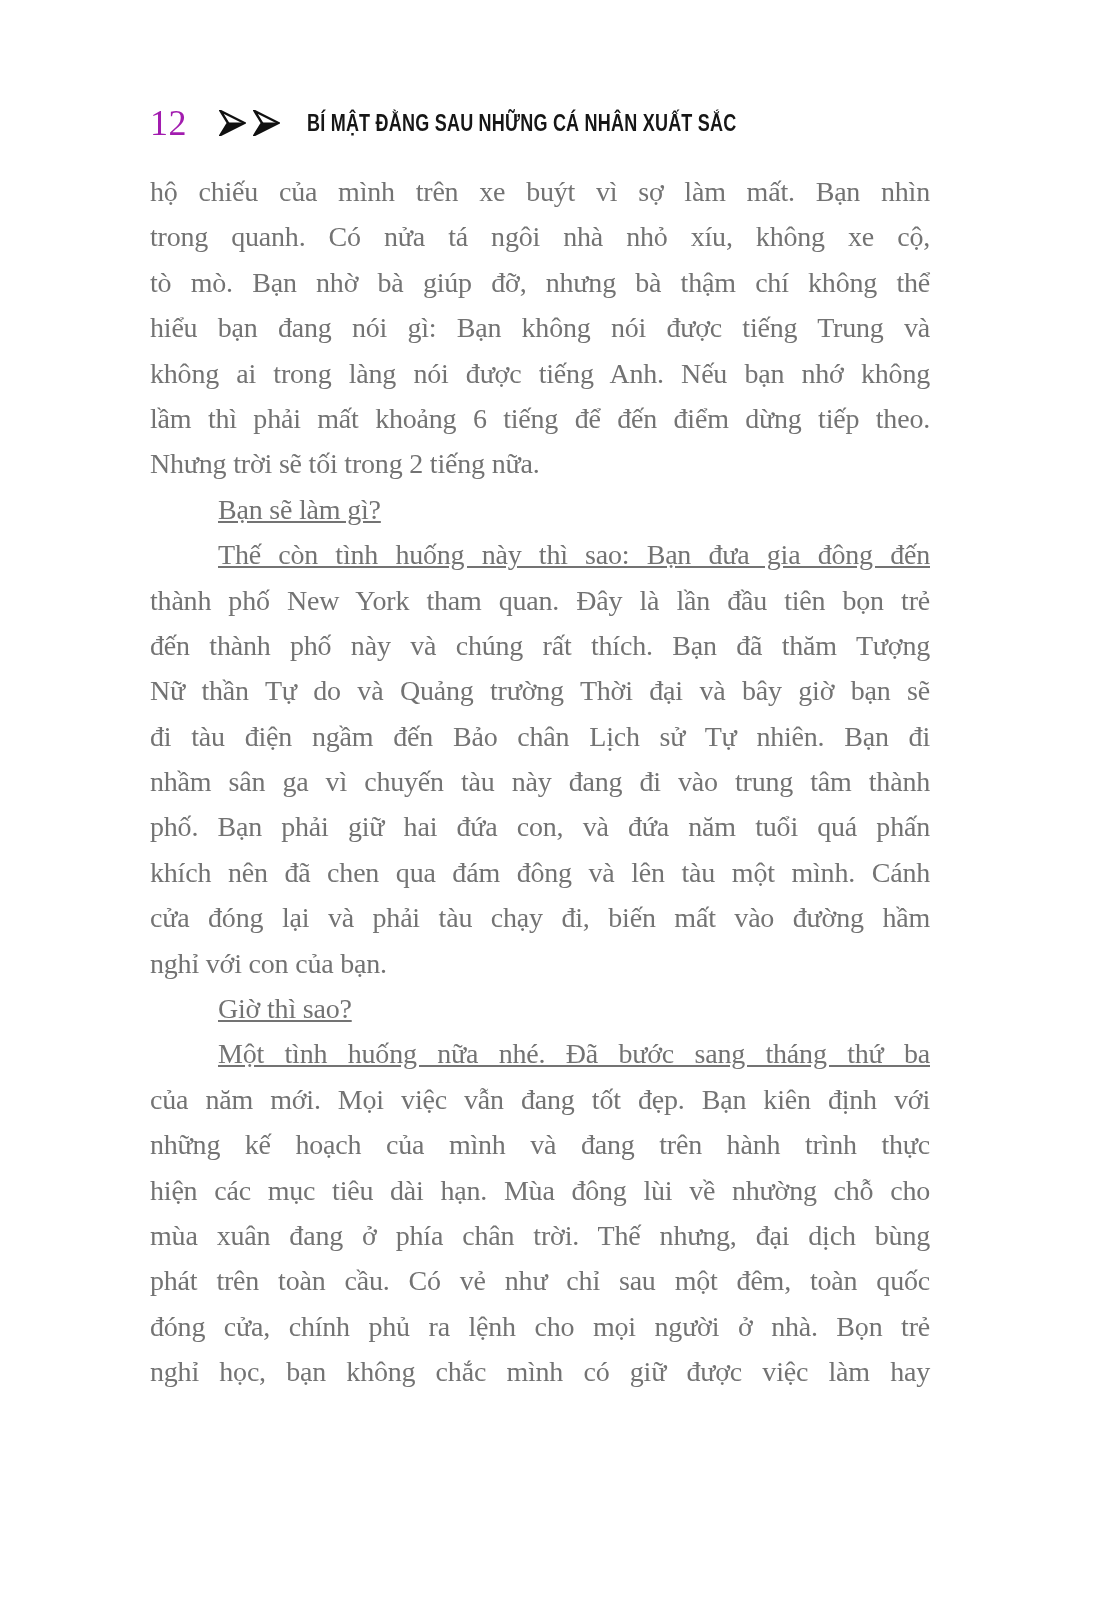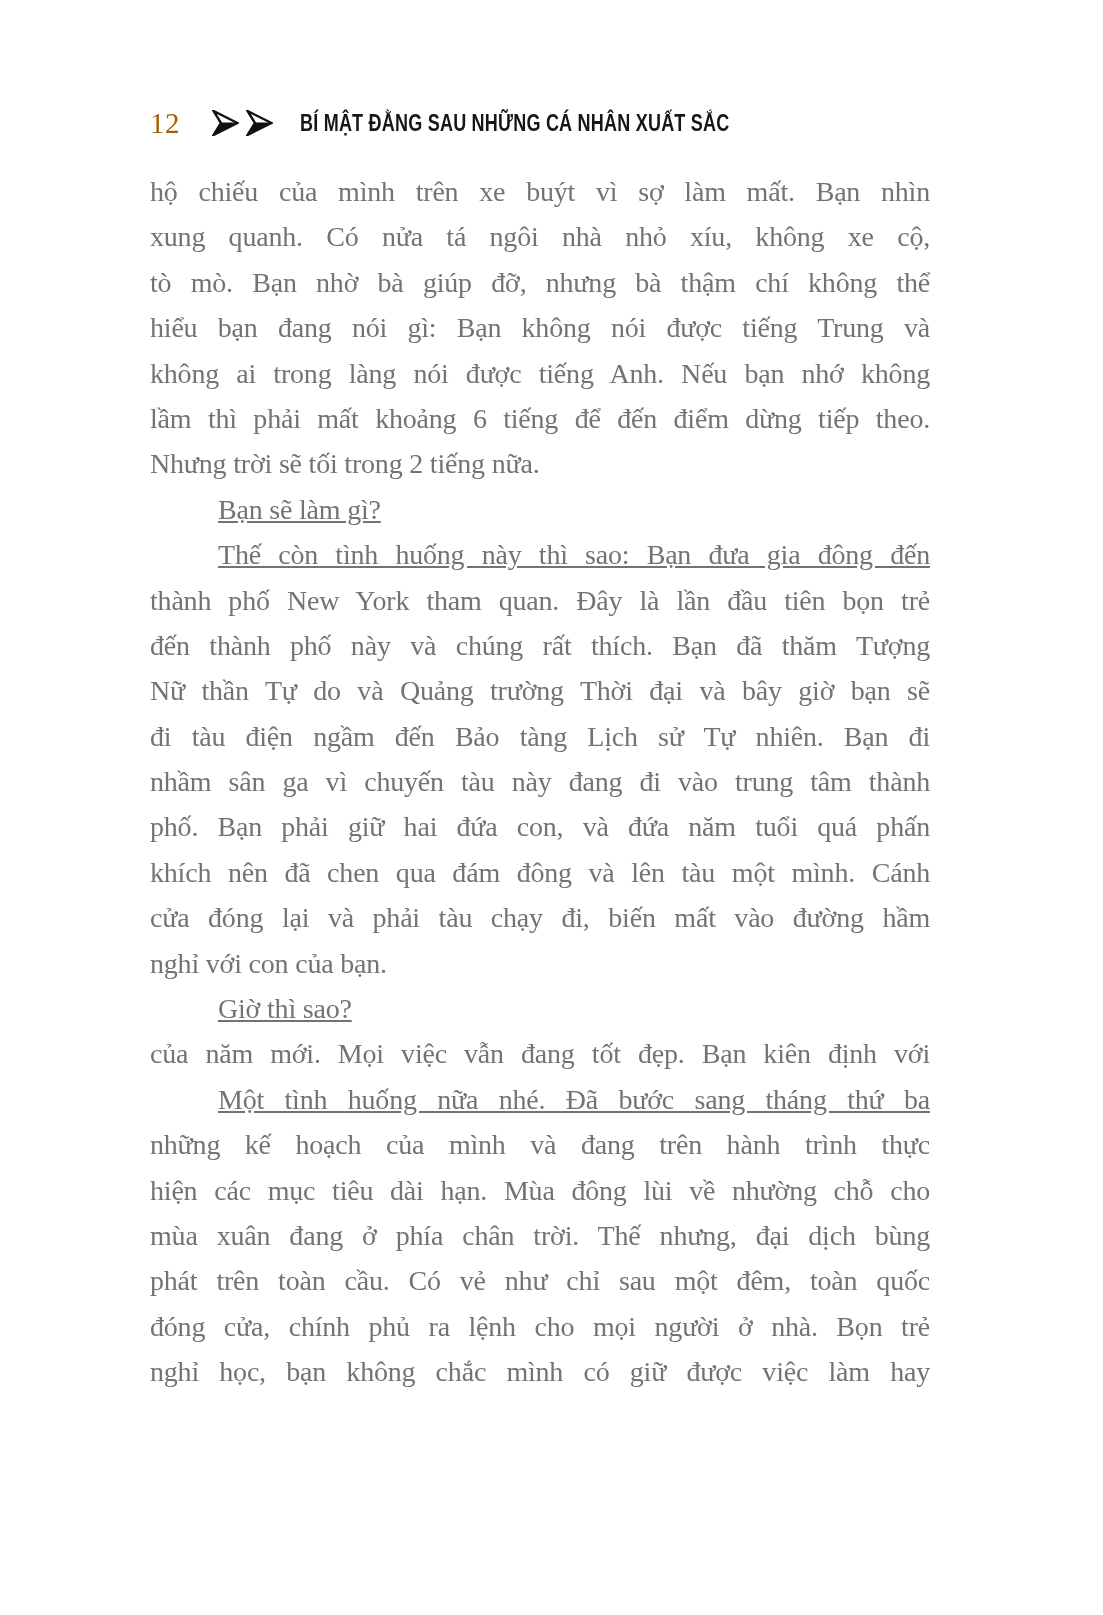--- a/index.html
+++ b/index.html
@@ -20,23 +20,23 @@
     position: absolute;
     top: 103px;
     left: 150px;
     width: 800px;
     height: 40px;
     display: flex;
     align-items: center;
   }
   .page-number {
     font-family: "Liberation Serif", serif;
-    font-size: 29px;
+    font-size: 36px;
     line-height: 1;
-    color: #a16207;
+    color: #a21caf;
     letter-spacing: 0.5px;
   }
   .header-arrows {
     display: flex;
     gap: 7px;
     margin-left: 32px;
     margin-right: 27px;
     align-items: center;
   }
   .header-arrows svg { display: block; }
@@ -92,40 +92,40 @@
         <path d="M1.5 1 L25.5 13 L1.5 25 L9 13 Z" fill="none" stroke="#111111" stroke-width="2.4" stroke-linejoin="miter"></path>
         <path d="M9 13 L25.5 13 L1.5 25 Z" fill="#111111" stroke="#111111" stroke-width="1"></path>
       </svg>
     </span>
 
     <span class="header-title">BÍ MẬT ĐẰNG SAU NHỮNG CÁ NHÂN XUẤT SẮC</span>
   </div>
 
   <div class="text-block">
       <div class="line">hộ chiếu của mình trên xe buýt vì sợ làm mất. Bạn nhìn</div>
-      <div class="line">xung quanh. Có nửa tá ngôi nhà nhỏ xíu, không xe cộ,</div>
+      <div class="line">trong quanh. Có nửa tá ngôi nhà nhỏ xíu, không xe cộ,</div>
       <div class="line">tò mò. Bạn nhờ bà giúp đỡ, nhưng bà thậm chí không thể</div>
       <div class="line">hiểu bạn đang nói gì: Bạn không nói được tiếng Trung và</div>
       <div class="line">không ai trong làng nói được tiếng Anh. Nếu bạn nhớ không</div>
       <div class="line">lầm thì phải mất khoảng 6 tiếng để đến điểm dừng tiếp theo.</div>
       <div class="line end">Nhưng trời sẽ tối trong 2 tiếng nữa.</div>
       <div class="line indent end">Bạn sẽ làm gì?</div>
       <div class="line indent">Thế còn tình huống này thì sao: Bạn đưa gia đông đến</div>
       <div class="line">thành phố New York tham quan. Đây là lần đầu tiên bọn trẻ</div>
       <div class="line">đến thành phố này và chúng rất thích. Bạn đã thăm Tượng</div>
       <div class="line">Nữ thần Tự do và Quảng trường Thời đại và bây giờ bạn sẽ</div>
-      <div class="line">đi tàu điện ngầm đến Bảo tàng Lịch sử Tự nhiên. Bạn đi</div>
+      <div class="line">đi tàu điện ngầm đến Bảo chân Lịch sử Tự nhiên. Bạn đi</div>
       <div class="line">nhầm sân ga vì chuyến tàu này đang đi vào trung tâm thành</div>
       <div class="line">phố. Bạn phải giữ hai đứa con, và đứa năm tuổi quá phấn</div>
       <div class="line">khích nên đã chen qua đám đông và lên tàu một mình. Cánh</div>
       <div class="line">cửa đóng lại và phải tàu chạy đi, biến mất vào đường hầm</div>
       <div class="line end">nghỉ với con của bạn.</div>
       <div class="line indent end">Giờ thì sao?</div>
+      <div class="line indent">Một tình huống nữa nhé. Đã bước sang tháng thứ ba</div>
       <div class="line">của năm mới. Mọi việc vẫn đang tốt đẹp. Bạn kiên định với</div>
-      <div class="line indent">Một tình huống nữa nhé. Đã bước sang tháng thứ ba</div>
       <div class="line">những kế hoạch của mình và đang trên hành trình thực</div>
       <div class="line">hiện các mục tiêu dài hạn. Mùa đông lùi về nhường chỗ cho</div>
       <div class="line">mùa xuân đang ở phía chân trời. Thế nhưng, đại dịch bùng</div>
       <div class="line">phát trên toàn cầu. Có vẻ như chỉ sau một đêm, toàn quốc</div>
       <div class="line">đóng cửa, chính phủ ra lệnh cho mọi người ở nhà. Bọn trẻ</div>
       <div class="line">nghỉ học, bạn không chắc mình có giữ được việc làm hay</div>
     </div>
 
 </div>
 

